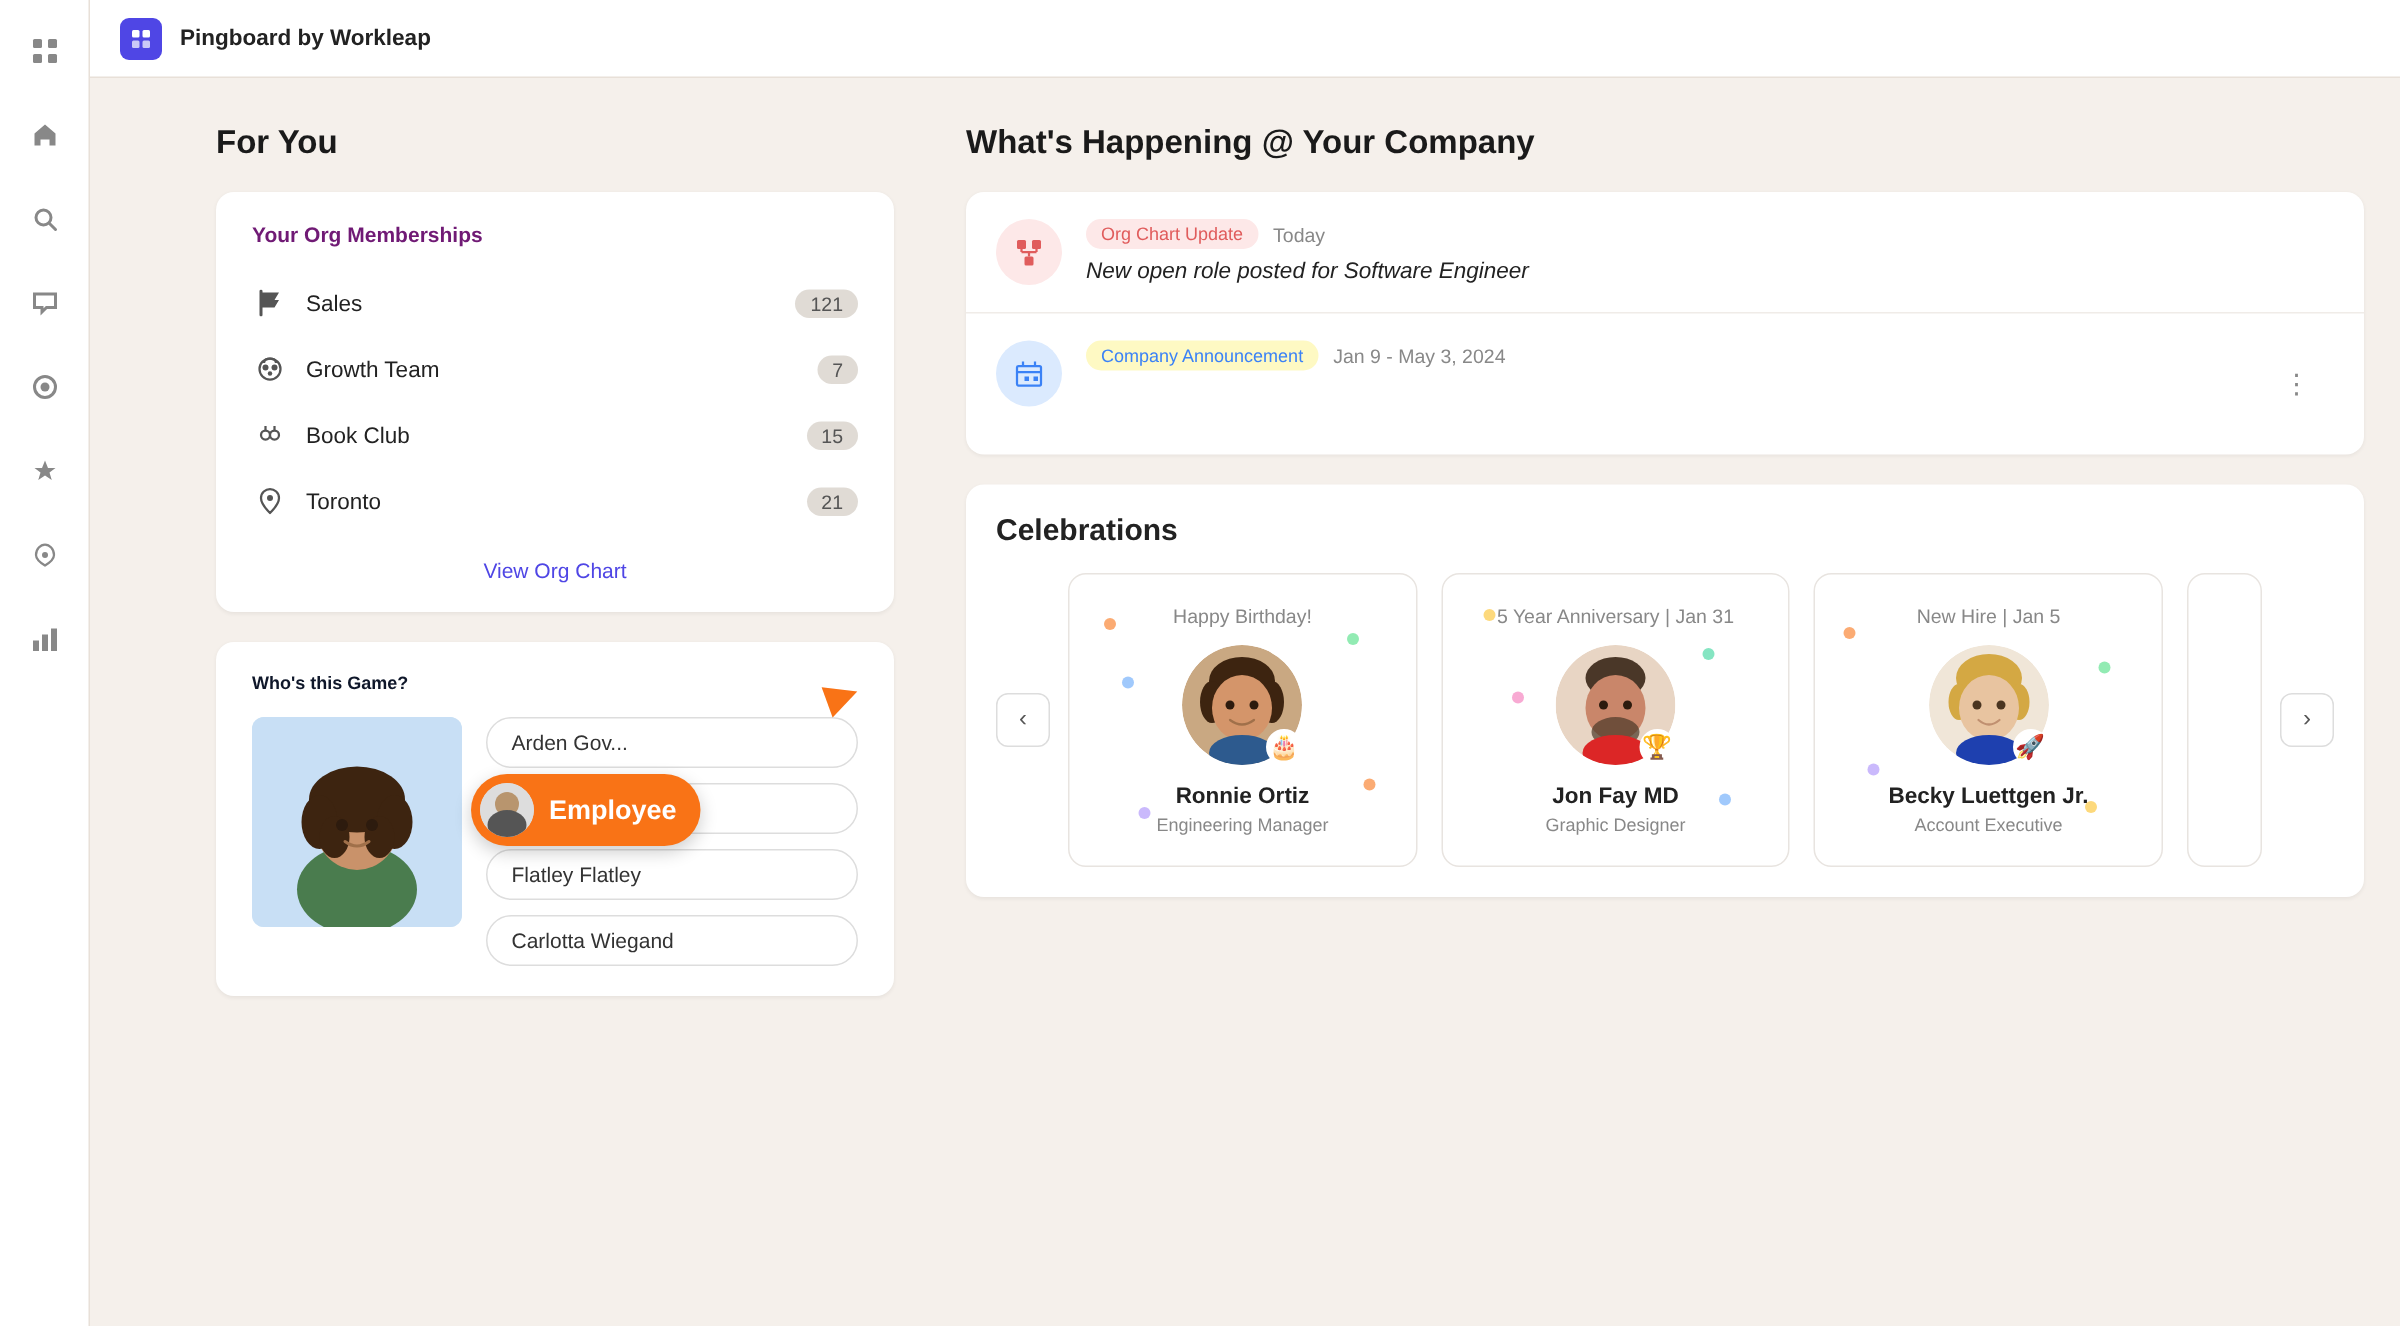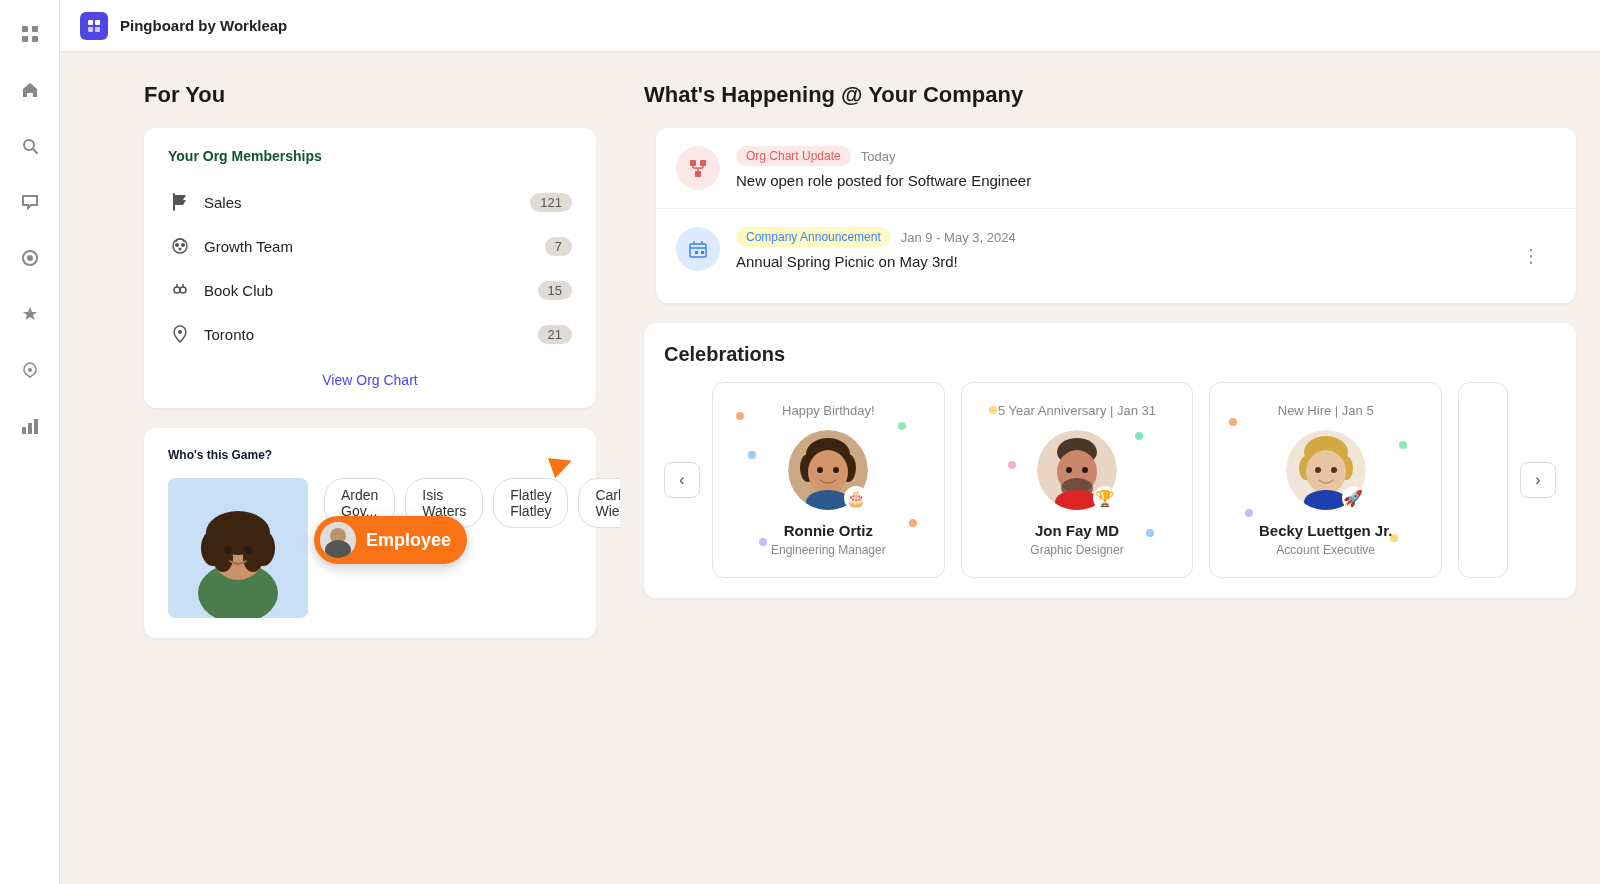--- a/index.html
+++ b/index.html
@@ -77,21 +77,21 @@
     .card {
       background: #fff;
       border-radius: 12px;
       padding: 20px 24px;
       margin-bottom: 20px;
       box-shadow: 0 1px 3px rgba(0,0,0,0.06);
     }
     .card-title {
       font-size: 14px;
       font-weight: 600;
-      color: #14532d;
+      color: #701a75;
       margin-bottom: 16px;
     }
 
     .org-item {
       display: flex;
       align-items: center;
       padding: 10px 0;
       cursor: pointer;
       border-radius: 8px;
     }
@@ -149,21 +149,21 @@
     .game-photo {
       width: 140px; height: 140px;
       border-radius: 8px;
       background: #d4e8f5;
       flex-shrink: 0;
       overflow: hidden;
       display: flex; align-items: center; justify-content: center;
     }
     .guess-options {
       display: flex;
-      flex-direction: row;
+      flex-direction: column;
       gap: 10px;
       flex: 1;
     }
     .guess-btn {
       background: #fff;
       border: 1.5px solid #ddd;
       border-radius: 20px;
       padding: 8px 16px;
       font-size: 14px;
       color: #333;
@@ -212,21 +212,20 @@
     }
 
     
     .announce-card {
       background: #fff;
       border-radius: 12px;
       padding: 0;
       margin-bottom: 20px;
       box-shadow: 0 1px 3px rgba(0,0,0,0.06);
       overflow: hidden;
-      margin-left: 12px;
     }
 
     .announce-item {
       display: flex;
       align-items: flex-start;
       gap: 16px;
       padding: 18px 20px;
       border-bottom: 1px solid #f0ece8;
     }
     .announce-item:last-child { border-bottom: none; }
@@ -250,21 +249,21 @@
     }
     .tag {
       padding: 3px 10px;
       border-radius: 12px;
       font-size: 12px;
       font-weight: 500;
     }
     .tag-pink { background: #fde8e8; color: #e05c5c; }
     .tag-blue { background: #fef9c3; color: #3b82f6; }
     .announce-date { font-size: 13px; color: #888; }
-    .announce-text { font-size: 15px; color: #222; font-weight: 500; }
+    .announce-text { font-size: 15px; color: #222; font-weight: 500; font-style: italic; }
 
     .announce-more {
       color: #888; font-size: 18px; cursor: pointer;
       padding: 18px 16px;
       align-self: center;
     }
 
     
     .celebrations-card {
       background: #fff;
@@ -573,21 +572,20 @@
             <line x1="3" y1="10" x2="19" y2="10" stroke="#3b82f6" stroke-width="1.5"></line>
             <rect x="8" y="13" width="3" height="3" fill="#3b82f6"></rect>
             <rect x="14" y="13" width="3" height="3" fill="#3b82f6"></rect>
           </svg>
         </div>
         <div class="announce-body">
           <div class="announce-meta">
             <span class="tag tag-blue">Company Announcement</span>
             <span class="announce-date">Jan 9 - May 3, 2024</span>
           </div>
-          <div class="announce-text">Annual Spring Picnic on May 3rd!</div>
         </div>
         <div class="announce-more">⋮</div>
       </div>
     </div>
 
     <div class="celebrations-card">
       <div class="celebrations-title">Celebrations</div>
       <div class="celebrations-row">
 
         <button class="cel-nav">‹</button>

